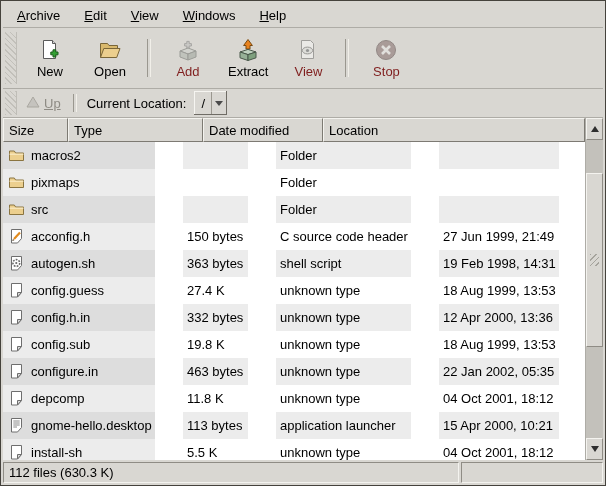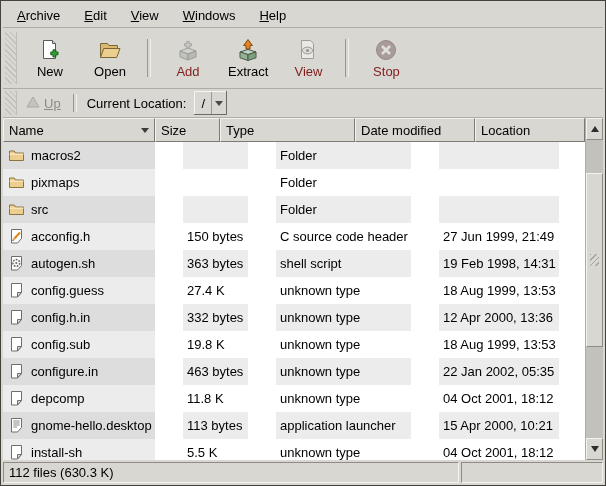--- a/index.html
+++ b/index.html
@@ -166,24 +166,20 @@
       <span class="combo-value">/</span>
       <span class="combo-arrow">
           <span></span>
         </span>
     </div>
   </div>
 
   <div class="list-area">
     <div class="list-main">
       <div class="header-row">
-          <div class="hcell w-name">
-            <span class="h-label">Name</span>
-            <span class="sort-arrow"></span>
-          </div>
           <div class="hcell w-size">
             <span class="h-label">Size</span>
           </div>
           <div class="hcell w-type">
             <span class="h-label">Type</span>
           </div>
           <div class="hcell w-date">
             <span class="h-label">Date modified</span>
           </div>
           <div class="hcell w-loc">

